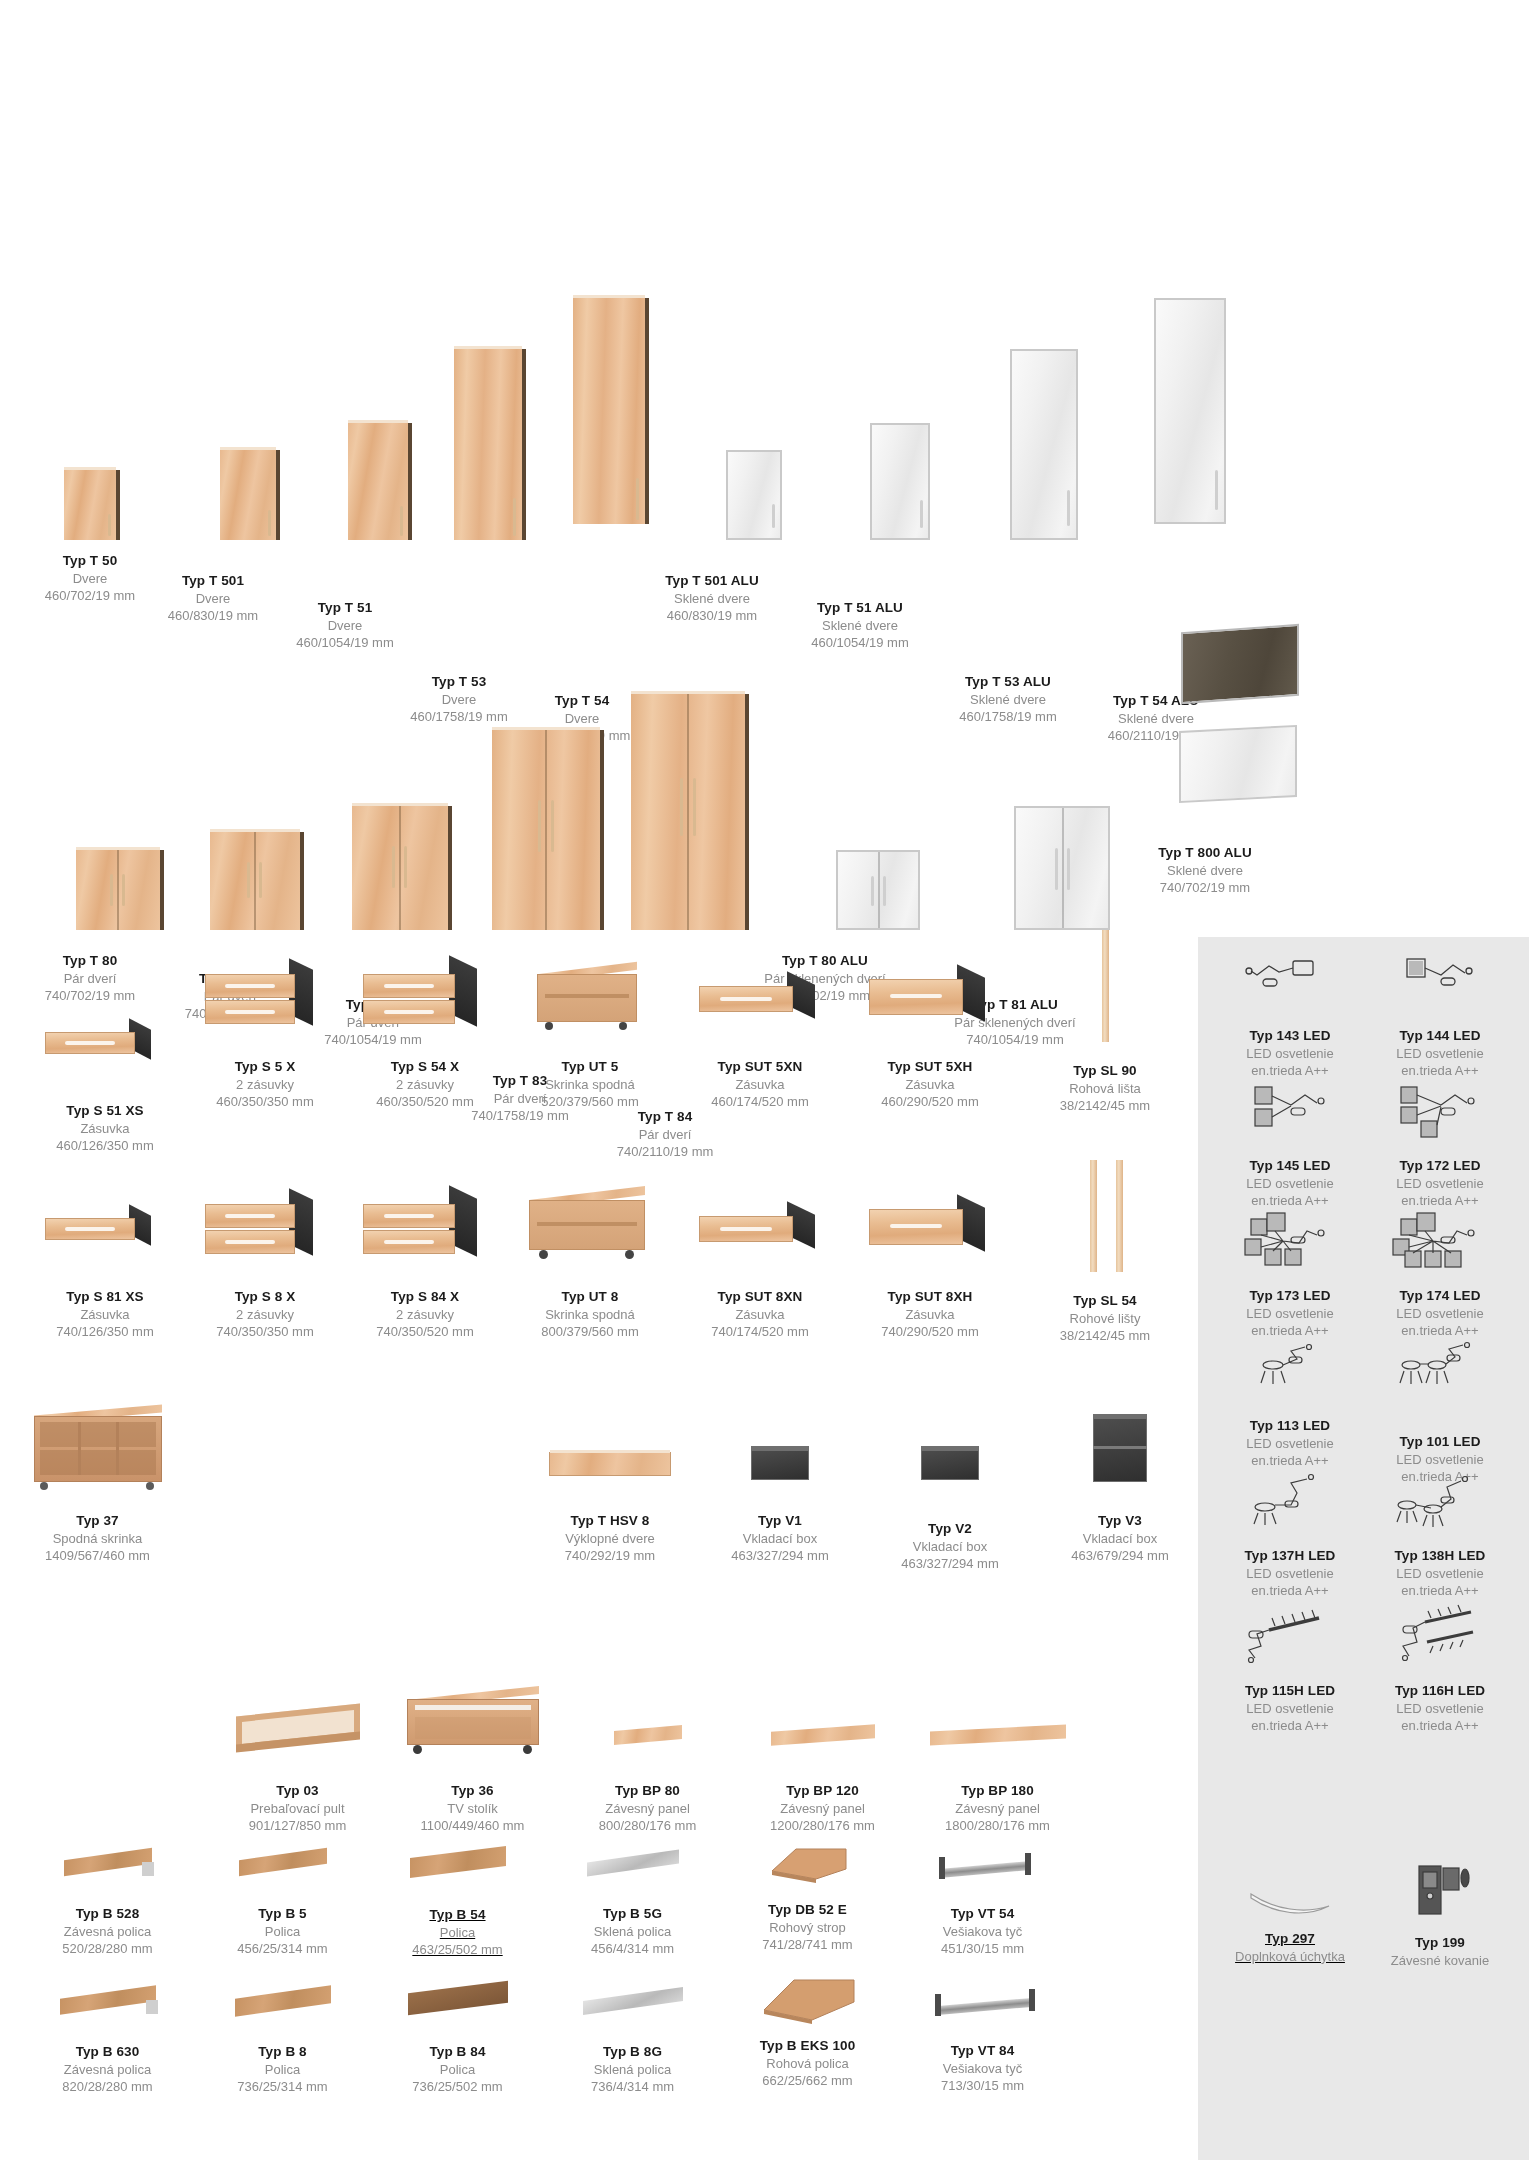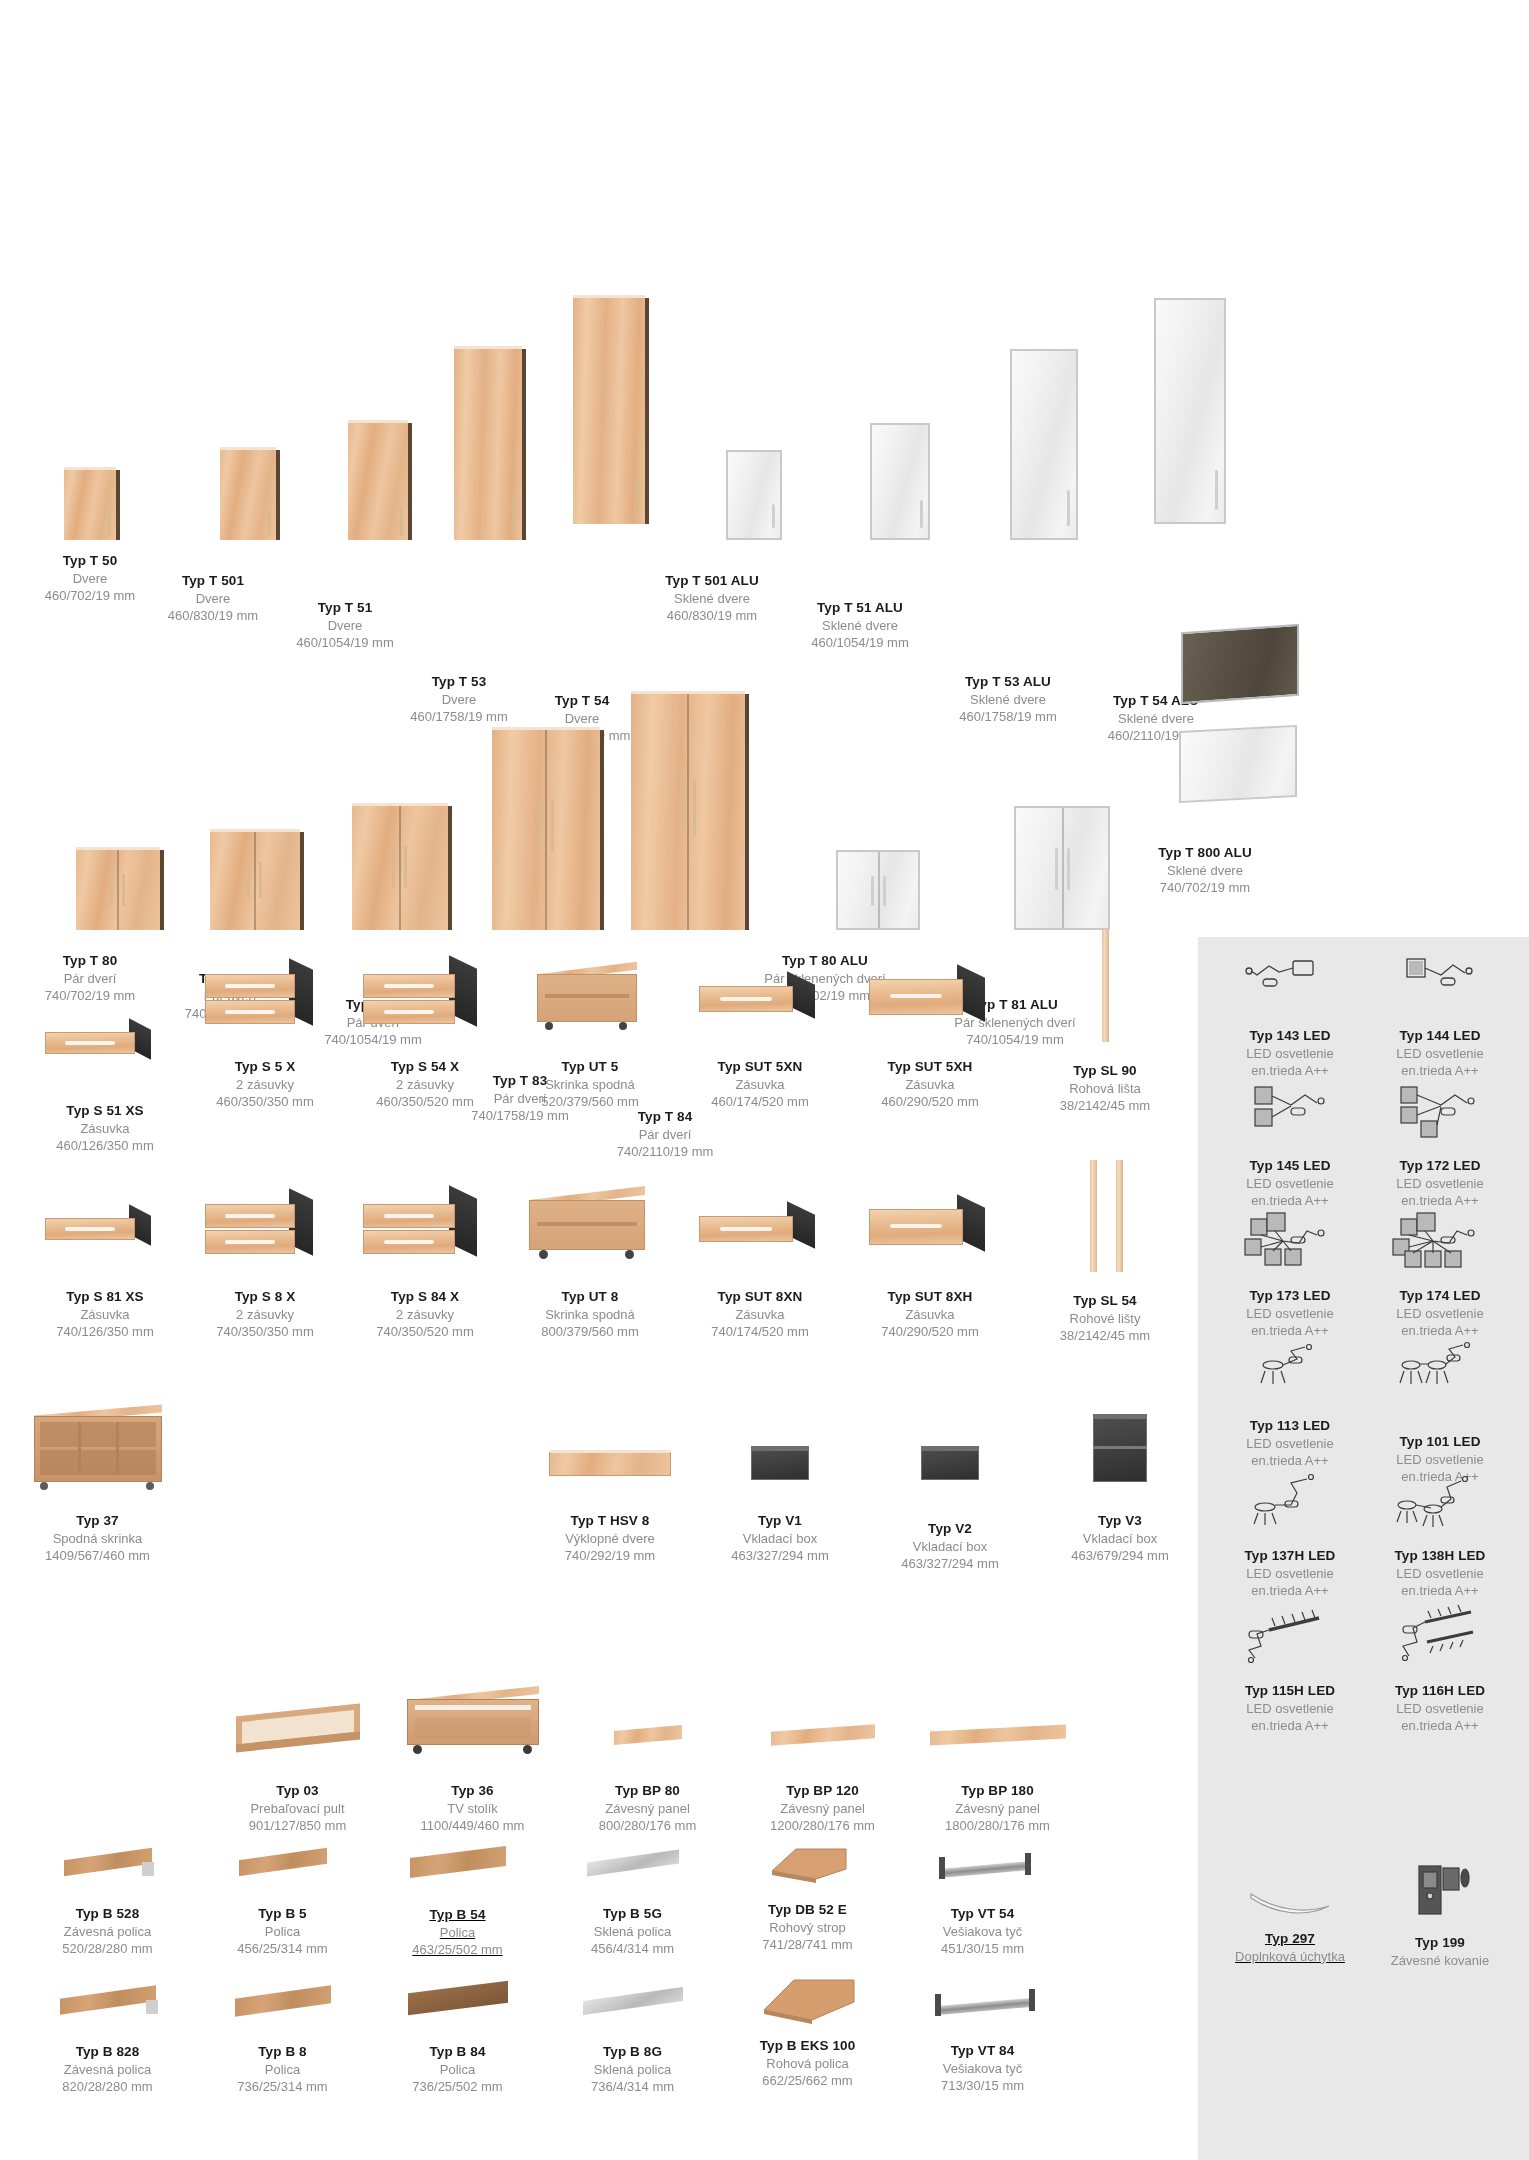--- a/index.html
+++ b/index.html
@@ -741,21 +741,21 @@
       <div class="m">451/30/15 mm</div>
     </div>
   </div>
 
   <div class="item" style="left:20px; top:1978px; width:175px;">
     <div class="art" style="height:55px;position:relative;">
       <div class="wood-dark" style="position:absolute;left:40px;top:14px;width:96px;height:16px;transform:skewY(-8deg);"></div>
       <div style="position:absolute;left:126px;top:22px;width:12px;height:14px;background:#cfcfcf;"></div>
     </div>
     <div class="cap" style="margin-top:10px;">
-      <div class="t">Typ B 828</div>
+      <div class="t">Typ B 630</div>
       <div class="d">Závesná polica</div>
       <div class="m">820/28/280 mm</div>
     </div>
   </div>
 
   <div class="item" style="left:195px; top:1978px; width:175px;">
     <div class="art" style="height:55px;position:relative;">
       <div class="wood-dark" style="position:absolute;left:40px;top:14px;width:96px;height:18px;transform:skewY(-8deg);"></div>
     </div>
     <div class="cap" style="margin-top:10px;">

